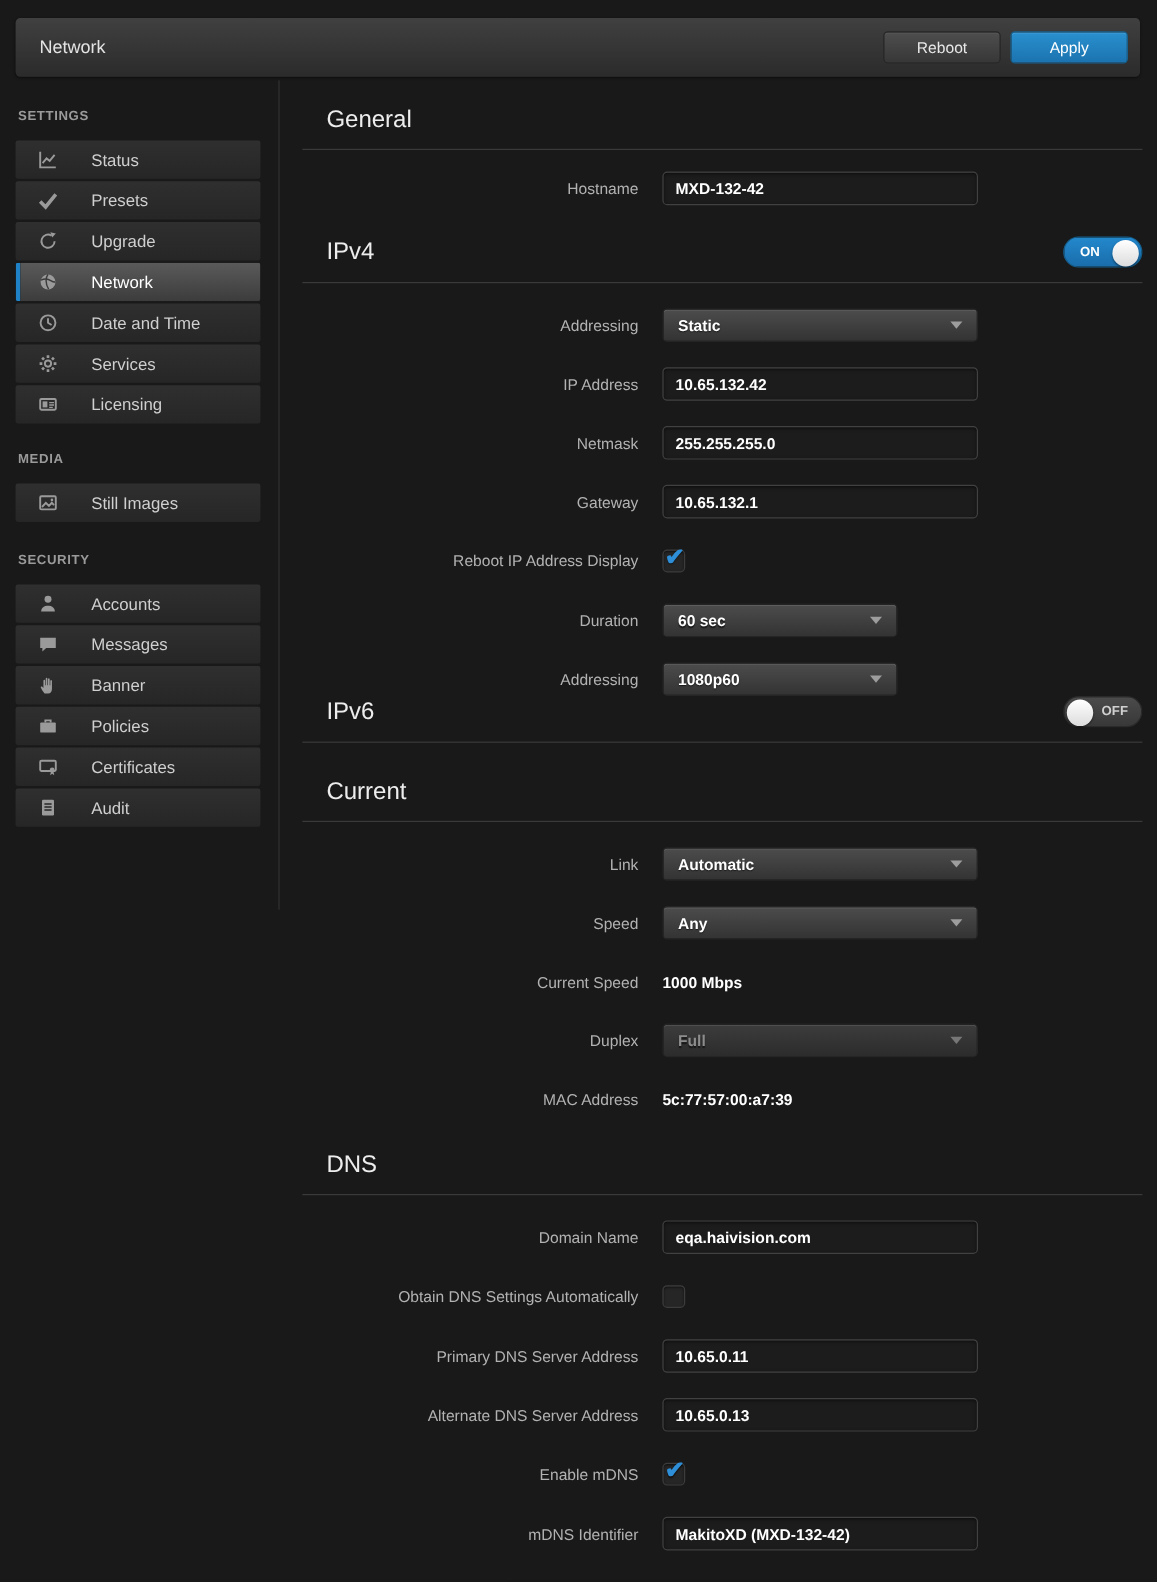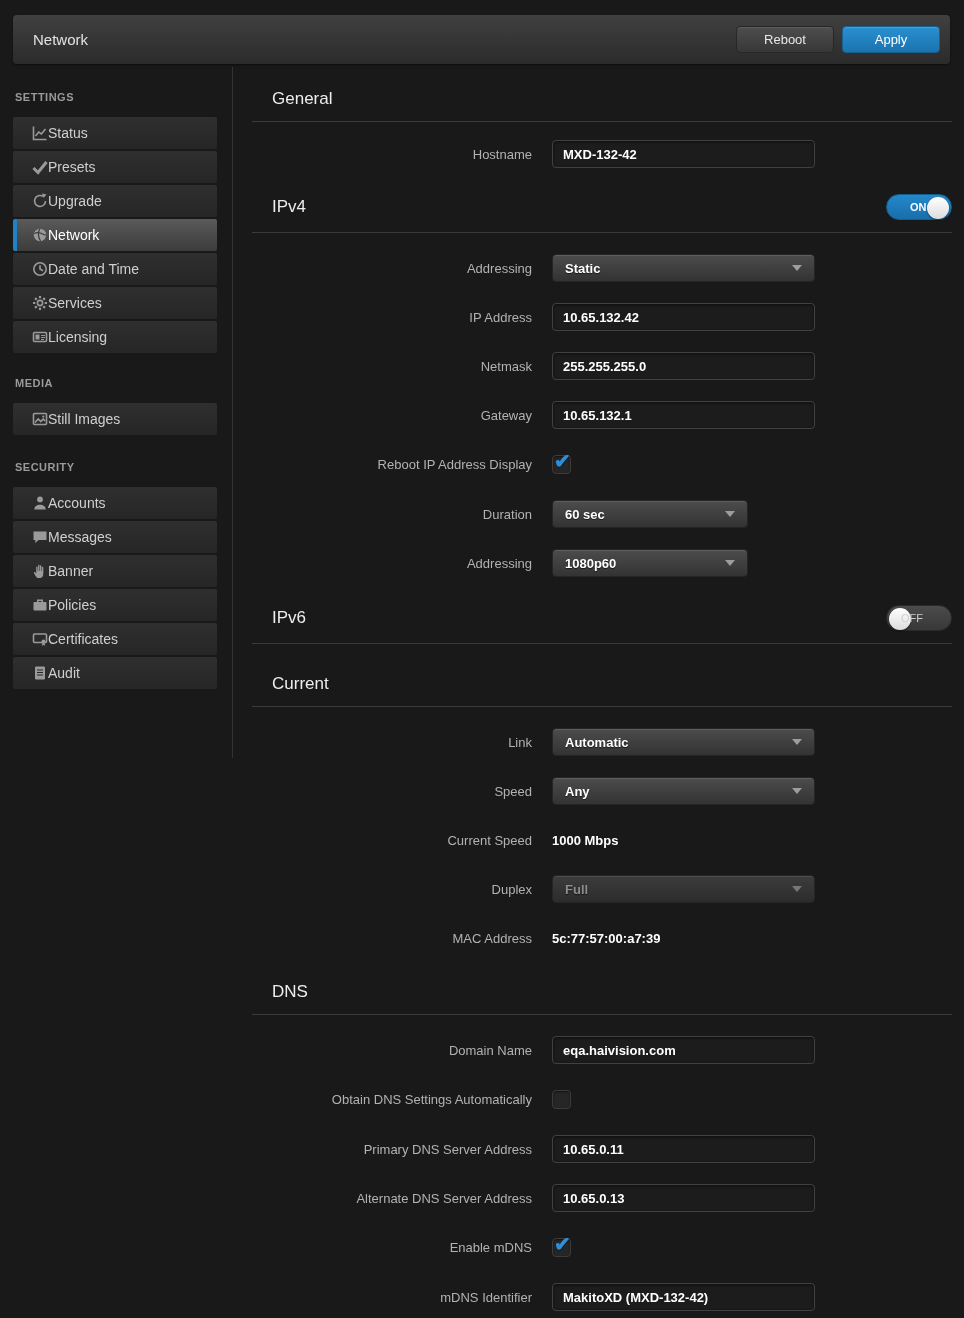--- a/index.html
+++ b/index.html
@@ -48,43 +48,43 @@
   }
   .nav-heading {
     font-size:11px; font-weight:bold; letter-spacing:.5px;
     color:#9a9a9a; margin:8px 0 14px 2px;
   }
   .nav-heading.gap { margin-top:24px; }
   .nav-heading.gap2 { margin-top:26px; }
   .nav-item {
     height:32px; margin-bottom:2px; border-radius:2px;
     background:linear-gradient(#2f2f2f,#262626);
-    display:flex; align-items:center; gap:0;
+    display:flex; align-items:center; gap:28px;
     padding-left:18px; cursor:pointer;
   }
   .nav-item.selected {
     background:linear-gradient(#5a5a5a,#3c3c3c);
     border-left:4px solid #1f82c6; padding-left:14px;
   }
   .nav-icon { width:17px; height:17px; display:flex; align-items:center; justify-content:center; flex:0 0 auto; }
   .nav-icon svg { width:16px; height:16px; }
   .nav-label { font-size:14px; color:#cfcfcf; }
   .nav-item.selected .nav-label { color:#fff; }
 
   
   .main { position:absolute; left:252px; top:83px; width:700px; }
   .section-head {
     display:flex; align-items:center; justify-content:space-between;
     border-bottom:1px solid #3a3a3a;
     padding:6px 0 12px 20px;
   }
   .section-head.mt26 { margin-top:26px; padding-top:0; }
-  .section-head.mt28 { margin-top:28px; padding-top:0;gap:36px; }
+  .section-head.mt28 { padding-top:0;gap:36px; }
   .section-head.mt30 { margin-top:30px; padding-top:0; }
-  .section-title { font-size:17px; color:#ededed; }
+  .section-title { font-size:20px; color:#ededed; }
 
   .form-row { display:flex; align-items:center; margin-top:21px; }
   .form-row.mt-lg { margin-top:26px; }
   .form-label {
     width:280px; text-align:right; margin-right:20px;
     font-size:13px; color:#b2b2b2; flex:0 0 auto;
   }
   .text-input {
     width:263px; height:28px;
     background:#1c1c1c; border:1px solid #414141; border-radius:4px;
@@ -132,24 +132,24 @@
     display:flex; align-items:center;
   }
   .toggle .knob {
     width:22px; height:22px; border-radius:50%;
     background:linear-gradient(#fff,#dcdcdc);
     position:absolute; top:2px;
     box-shadow:0 1px 2px rgba(0,0,0,.5);
   }
   .toggle.on { background:linear-gradient(#2388cc,#1a6dab); border:1px solid #155e8c; }
   .toggle.on .knob { right:2px; }
-  .toggle.on .toggle-text { position:absolute; left:23px; color:#fff; font-size:11px; font-weight:bold; }
+  .toggle.on .toggle-text { position:absolute; left:13px; color:#fff; font-size:11px; font-weight:bold; }
   .toggle.off { background:linear-gradient(#4b4b4b,#383838); border:1px solid #2a2a2a; }
   .toggle.off .knob { left:2px; }
-  .toggle.off .toggle-text { position:absolute; right:28px; color:#cfcfcf; font-size:11px; font-weight:normal; }
+  .toggle.off .toggle-text { position:absolute; right:11px; color:#cfcfcf; font-size:11px; font-weight:bold; }
 
   .icon-stroke { stroke:#9a9a9a; fill:none; stroke-width:1.6; }
   .icon-fill { fill:#9a9a9a; }
 </style>
 </head>
 <body>
 
 <div class="header-bar">
   <div class="page-title">Network</div>
   <div class="header-actions">

